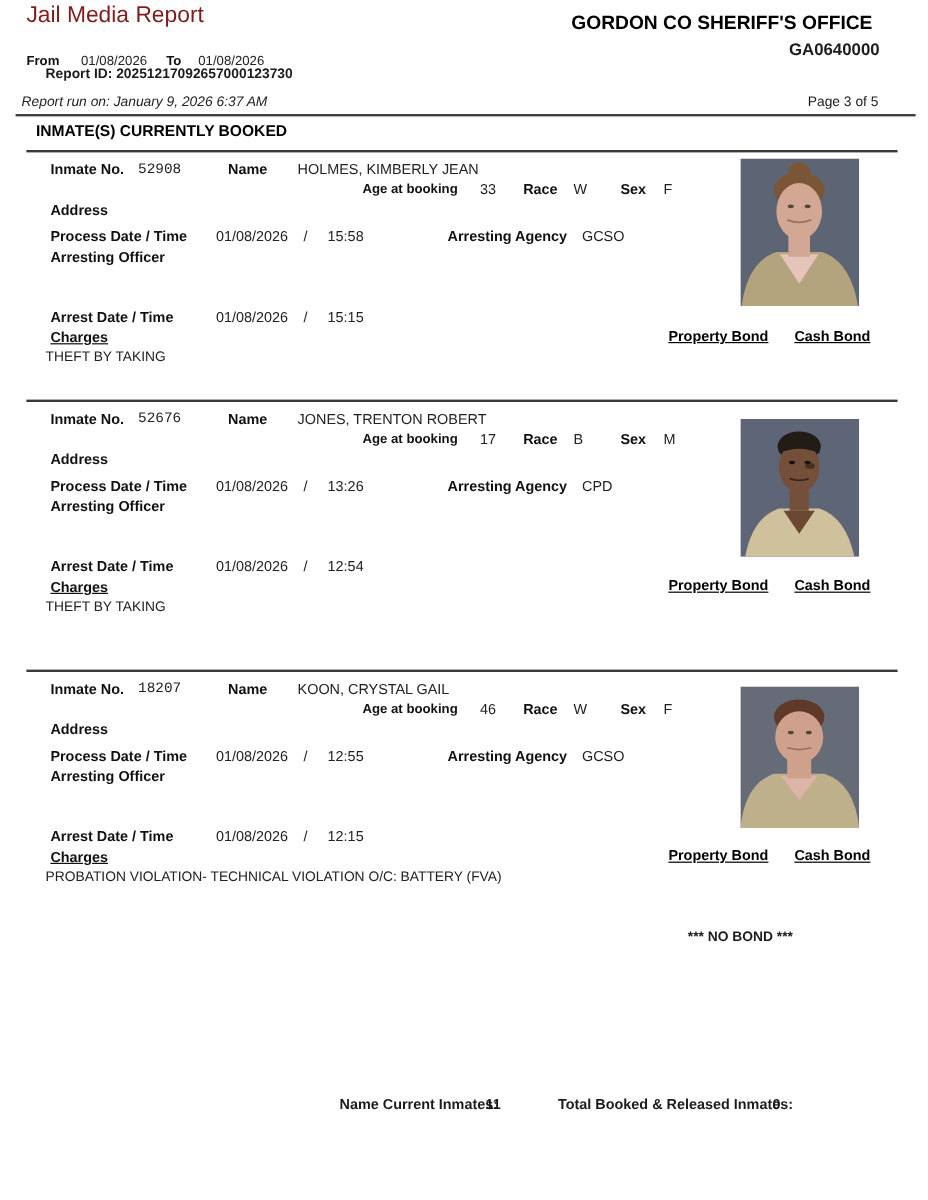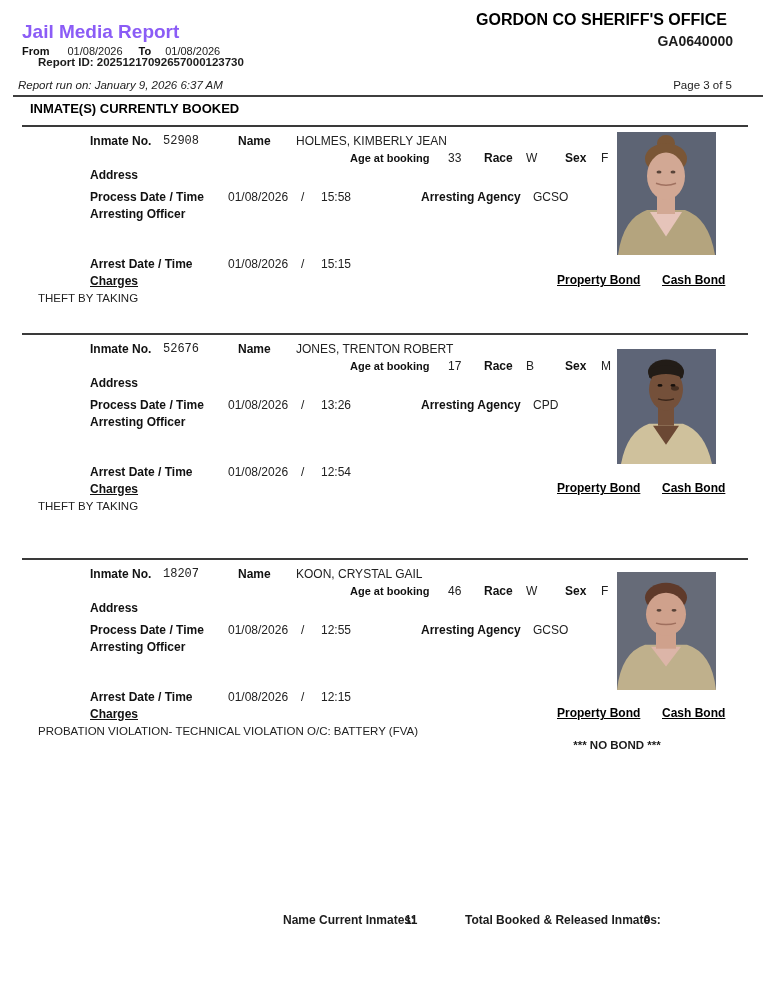--- a/index.html
+++ b/index.html
@@ -2,36 +2,36 @@
 <html><head>
 <meta charset="utf-8">
 <style>
   html,body{margin:0;padding:0;background:#fff;}
   body{width:773px;height:1000px;position:relative;font-family:"Liberation Sans","DejaVu Sans",sans-serif;color:#1c1c1c;}
   .abs{position:absolute;}
   .lbl{font-weight:bold;color:#111;}
   .val{color:#222;}
 
   
-  .title{top:21px;left:22px;font-size:19px;font-weight:bold;color:#8b5cf6;}
+  .title{top:2px;left:22px;font-size:19px;font-weight:normal;color:#7f1d1d;}
   .fromto{top:45px;left:22px;font-size:11px;}
   .fromto .lbl{margin-right:18px;}
   .fromto .to-lbl{margin-left:16px;}
   .office{top:11px;right:46px;font-size:16px;font-weight:bold;color:#000;}
   .agency{top:33px;right:40px;font-size:14px;font-weight:bold;}
   .reportid{top:56px;left:18px;font-size:11.5px;font-weight:bold;padding-left:20px;}
   .runon{top:79px;left:18px;font-size:11.5px;font-style:italic;color:#222;}
   .pagenum{top:79px;right:41px;font-size:11.5px;}
   .toprule{top:95px;left:13px;width:750px;border-top:2px solid #3f3f3f;height:0;}
   .section-title{top:101px;left:30px;font-size:13px;font-weight:bold;color:#000;}
 
   
   .record{position:absolute;left:22px;width:726px;border-top:2px solid #3a3a3a;}
   .rec-content{padding:6px 0 0 20px;font-size:12px;}
-  .row{display:flex;line-height:17px;white-space:nowrap;margin-left:48px;}
+  .row{display:flex;line-height:17px;white-space:nowrap;}
   .w-inmate{width:73px;}
   .w-inmateval{width:75px;font-family:Liberation Mono, monospace;}
   .w-name{width:50px;margin-right:8px;}
   .row-age{line-height:17px;}
   .age-lbl{margin-left:260px;width:98px;font-size:11px;}
   .age-val{width:36px;}
   .race-lbl{width:42px;}
   .race-val{width:39px;}
   .sex-lbl{width:36px;}
   .w-datetime{width:138px;}
@@ -40,21 +40,21 @@
   .dt-time{width:37px;}
   .agency-lbl{margin-left:0px;width:112px;}
   .row-process .dt-time{width:100px;}
   .row-arrest{margin-top:33px;}
   .row-chargehdr{line-height:17px;}
   .underline{text-decoration:underline;}
   .charge{margin-left:-4px;line-height:16px;font-size:11.5px;color:#222;white-space:nowrap;}
   .bond-hdr{position:absolute;font-size:12px;font-weight:bold;color:#000;text-decoration:underline;white-space:nowrap;}
   .bond-prop{left:535px;}
   .bond-cash{left:640px;}
-  .bond-note{position:absolute;left:520px;width:150px;text-align:center;font-size:11.5px;font-weight:bold;white-space:nowrap;}
+  .bond-note{position:absolute;left:520px;width:150px;text-align:center;font-size:11.5px;font-weight:bold;white-space:nowrap;margin-top:36px;}
   .photo{position:absolute;left:595px;}
   .photo svg{display:block;}
 
   
   .totals{position:absolute;top:913px;left:0;width:773px;height:16px;font-size:12px;font-weight:bold;}
   .t-lbl1{position:absolute;left:283px;}
   .t-val1{position:absolute;left:396px;width:30px;text-align:center;}
   .t-lbl2{position:absolute;left:465px;}
   .t-val2{position:absolute;left:632px;width:30px;text-align:center;}
 </style>

